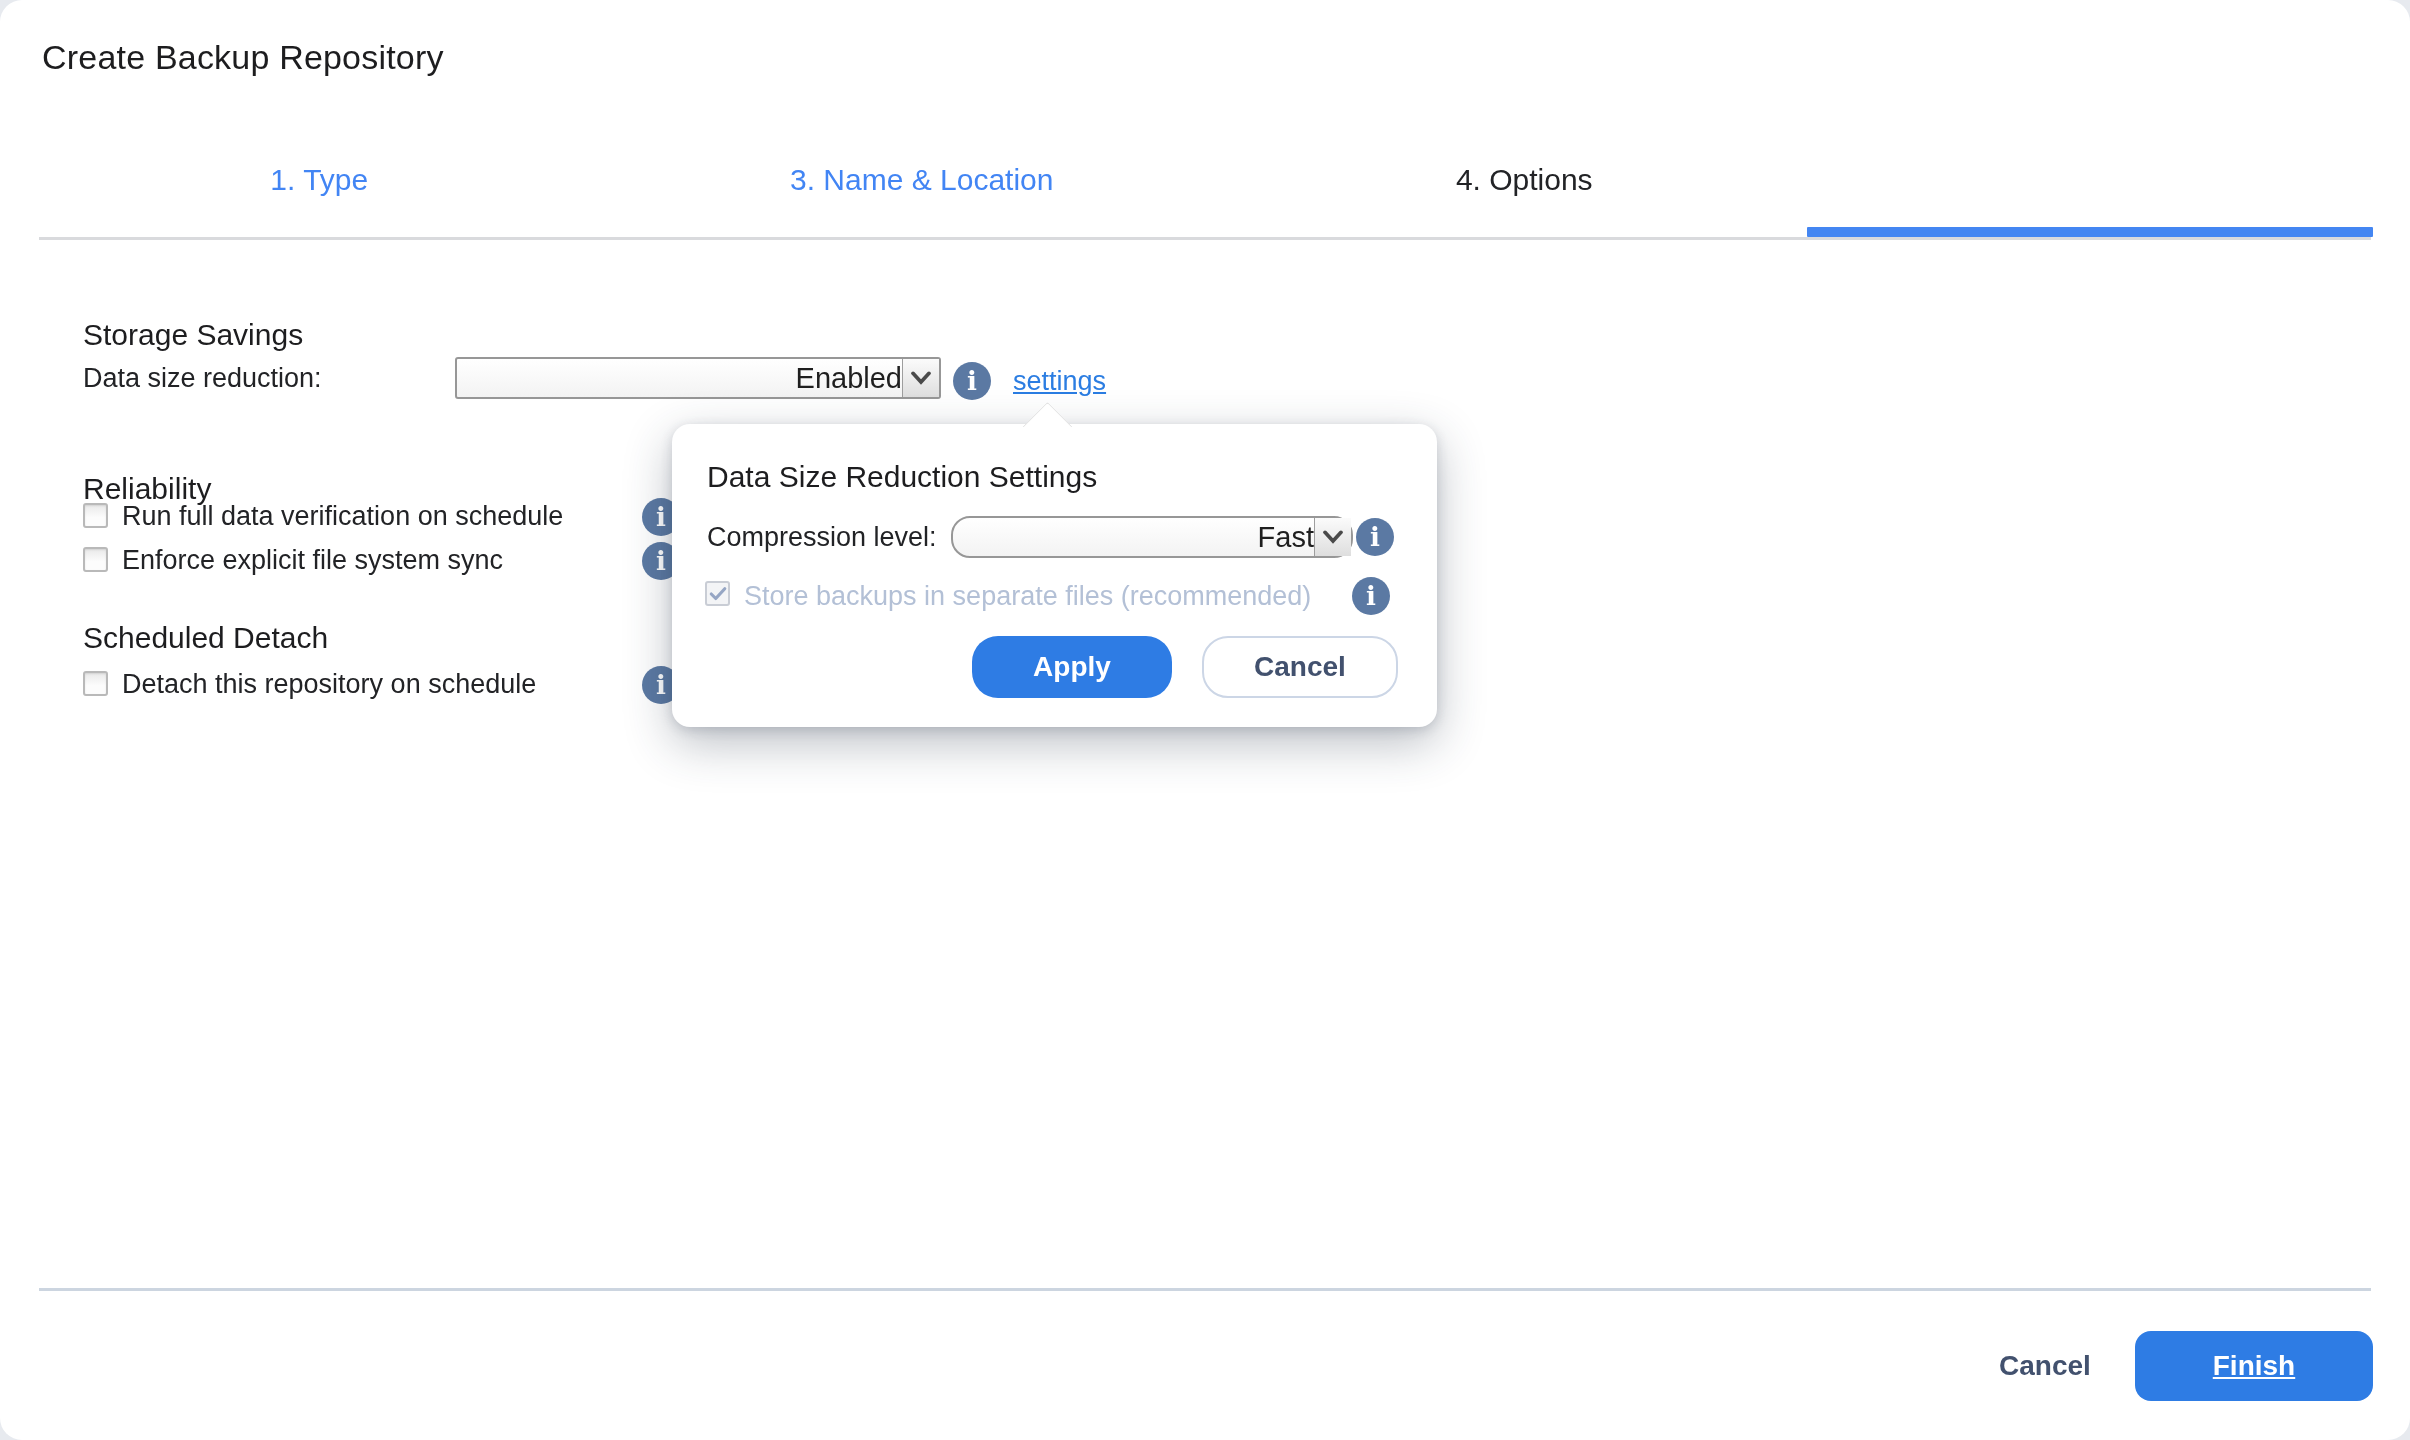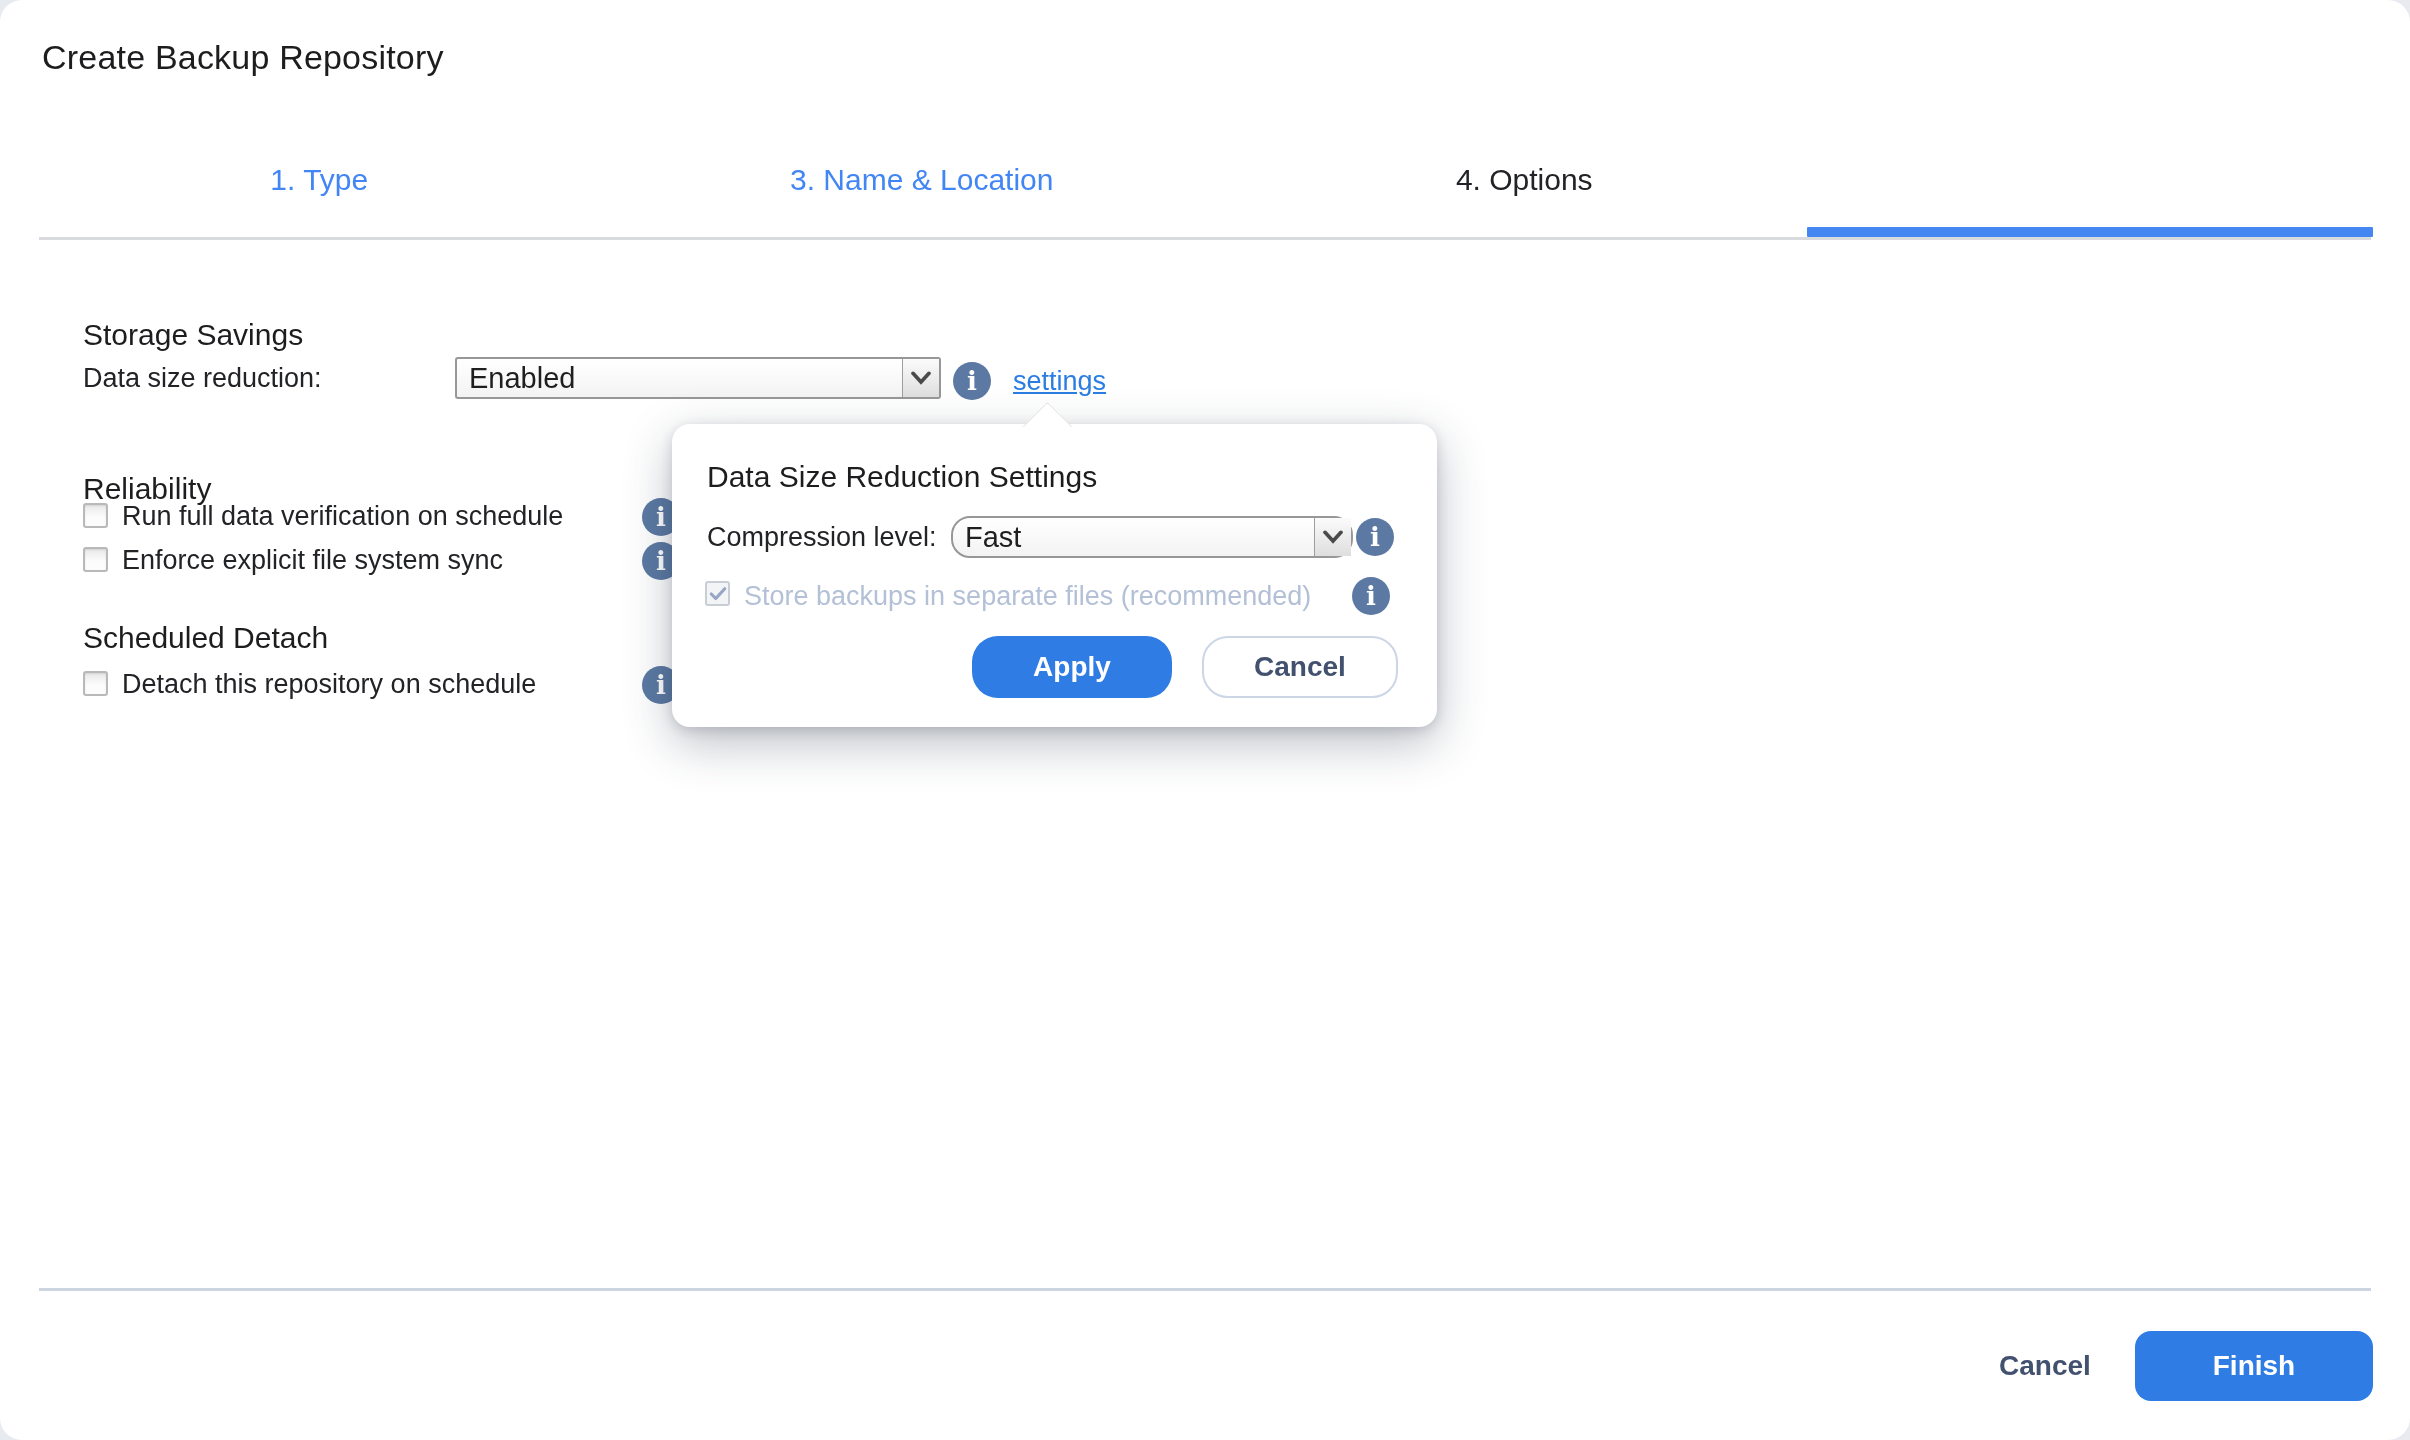--- a/index.html
+++ b/index.html
@@ -1,17 +1,17 @@
 <!DOCTYPE html>
 <html><head>
 <meta charset="utf-8">
 <style>
   html,body{margin:0;padding:0;width:2410px;height:1440px;overflow:hidden;
     font-family:"Liberation Sans","DejaVu Sans",sans-serif;background:#e7eaef;}
-  #app{position:relative;width:2410px;height:1440px;}
+  #app{position:relative;width:2410px;height:1440px;text-align:right;}
   .card{position:absolute;inset:0;background:#ffffff;border-radius:22px;}
 
   
   .page-title{position:absolute;left:42px;top:38px;font-size:34px;color:#1d1d1f;letter-spacing:.2px;}
 
   
   .tabs{position:absolute;left:0;top:150px;width:2410px;height:60px;display:grid;grid-template-columns:repeat(4,1fr);}
   .tab{display:flex;align-items:center;justify-content:center;font-size:30px;color:#4285f4;cursor:pointer;margin-left:36px;}
   .tab.active{color:#222326;}
   .tab-track{position:absolute;left:39px;width:2332px;top:237px;height:3px;background:#d9dadd;}
@@ -127,16 +127,16 @@
       </div>
       <div class="pop-lbl disabled" style="left:72px;top:155px;height:34px;line-height:34px;position:absolute;">Store backups in separate files (recommended)</div>
       <div class="info" style="left:680px;top:153px;"></div>
 
       <div class="btn btn-primary" style="left:300px;top:212px;width:200px;height:62px;">Apply</div>
       <div class="btn btn-outline" style="left:530px;top:212px;width:196px;height:62px;">Cancel</div>
     </div>
 
     <div class="footer-divider"></div>
     <div class="btn btn-text" style="left:1985px;top:1336px;width:120px;height:60px;">Cancel</div>
-    <div class="btn btn-primary" style="left:2135px;top:1331px;width:238px;height:70px;border-radius:16px;">Finish</div>
+    <div class="btn btn-primary" style="left:2135px;top:1331px;width:238px;height:70px;border-radius:16px;text-decoration:underline;">Finish</div>
 
   </div>
 </div>
 
 </body></html>

